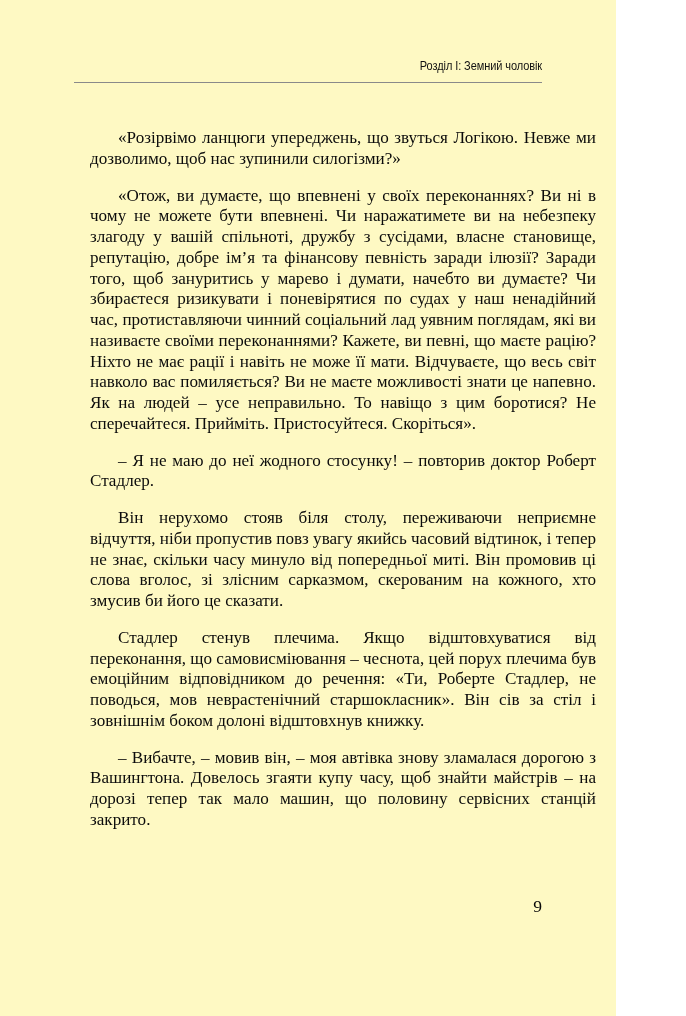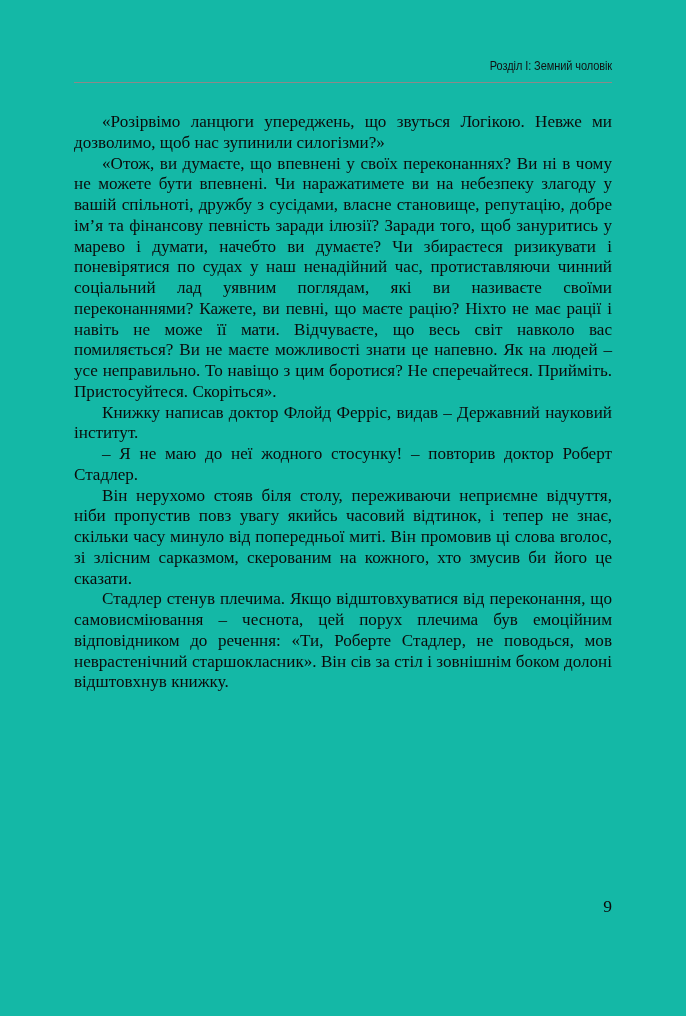--- a/index.html
+++ b/index.html
@@ -3,23 +3,23 @@
 <meta charset="utf-8">
 <style>
   html, body {
     margin: 0;
     padding: 0;
     background: #ffffff;
   }
 
   .page {
     position: relative;
-    width: 686px;
+    width: 616px;
     height: 1016px;
-    background: #14b8a6;
+    background: #fef9c3;
     overflow: hidden;
     box-sizing: border-box;
   }
 
   
   .running-head {
     position: absolute;
     left: 74px;
     right: 74px;
     top: 58px;
@@ -58,21 +58,21 @@
     font-size: 17.1px;
     line-height: 20.75px;
     color: #0b0b0b;
     text-align: justify;
     text-justify: inter-word;
     -webkit-hyphens: none;
     hyphens: none;
   }
 
   .text-column p {
-    margin: 0;
+    margin: 16px;
     text-indent: 28px;
     text-align: justify;
   }
 
   
   .text-column p:last-child {
     text-align: justify;
   }
 
   
@@ -94,21 +94,21 @@
 <div class="page">
 
   <div class="running-head">
     <span class="running-head-text">Розділ I: Земний чоловік</span>
     <div class="running-head-rule"></div>
   </div>
 
   <div class="text-column">
     <p>«Розірвімо ланцюги упереджень, що звуться Логікою. Невже ми дозволимо, щоб нас зупинили силогізми?»</p>
     <p>«Отож, ви думаєте, що впевнені у своїх переконаннях? Ви ні в чому не можете бути впевнені. Чи наражатимете ви на небезпеку злагоду у вашій спільноті, дружбу з сусідами, власне становище, репутацію, добре ім’я та фінансову певність заради ілюзії? Заради того, щоб зануритись у марево і думати, начебто ви думаєте? Чи збираєтеся ризикувати і поневірятися по судах у наш ненадійний час, протиставляючи чинний соціальний лад уявним поглядам, які ви називаєте своїми переконаннями? Кажете, ви певні, що маєте рацію? Ніхто не має рації і навіть не може її мати. Відчуваєте, що весь світ навколо вас помиляється? Ви не маєте можливості знати це напевно. Як на людей – усе неправильно. То навіщо з цим боротися? Не сперечайтеся. Прийміть. Пристосуйтеся. Скоріться».</p>
-    <p>Книжку написав доктор Флойд Ферріс, видав – Державний науковий інститут.</p>
     <p>– Я не маю до неї жодного стосунку! – повторив доктор Роберт Стадлер.</p>
     <p>Він нерухомо стояв біля столу, переживаючи неприємне відчуття, ніби пропустив повз увагу якийсь часовий відтинок, і тепер не знає, скільки часу минуло від попередньої миті. Він промовив ці слова вголос, зі злісним сарказмом, скерованим на кожного, хто змусив би його це сказати.</p>
     <p>Стадлер стенув плечима. Якщо відштовхуватися від переконання, що самовисміювання – чеснота, цей порух плечима був емоційним відповідником до речення: «Ти, Роберте Стадлер, не поводься, мов неврастенічний старшокласник». Він сів за стіл і зовнішнім боком долоні відштовхнув книжку.</p>
+    <p>– Вибачте, – мовив він, – моя автівка знову зламалася дорогою з Вашингтона. Довелось згаяти купу часу, щоб знайти майстрів – на дорозі тепер так мало машин, що половину сервісних станцій закрито.</p>
   </div>
 
   <div class="folio">9</div>
 
 </div>
 
 </body></html>

